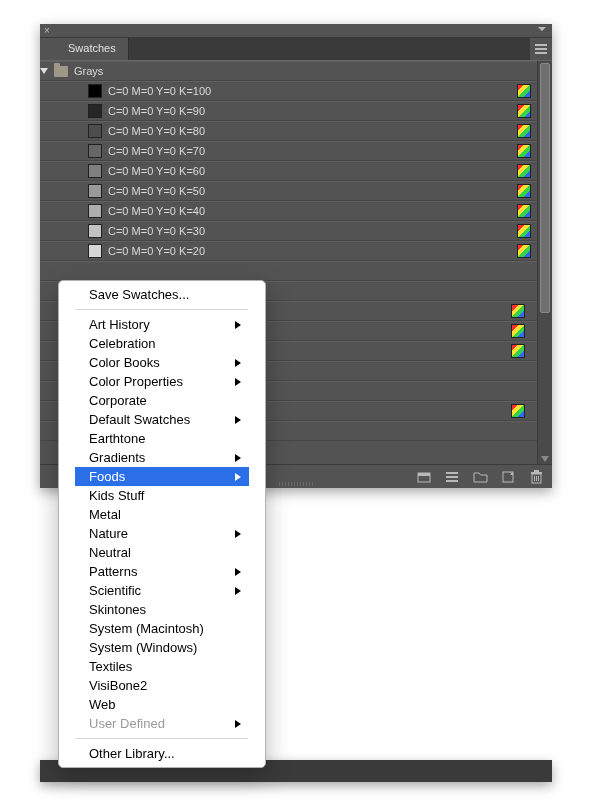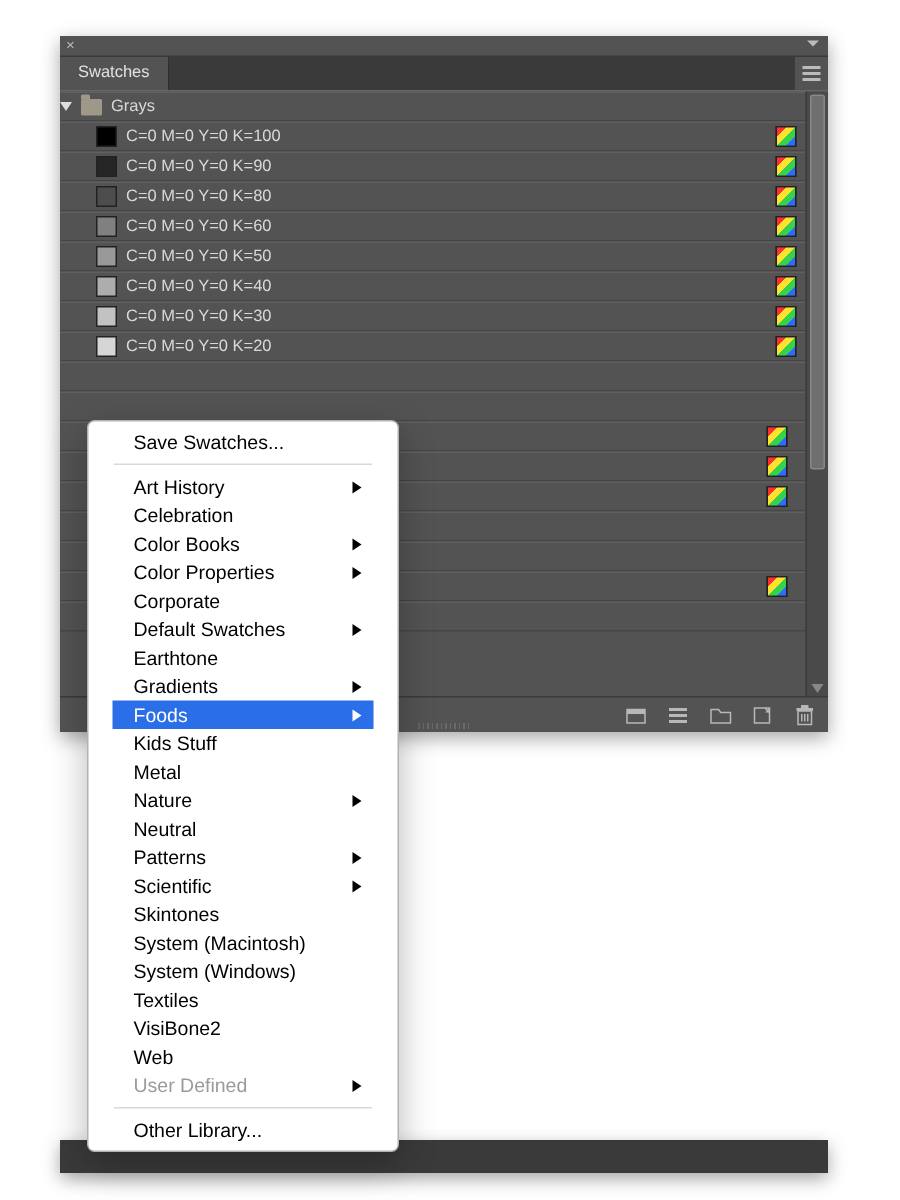--- a/index.html
+++ b/index.html
@@ -53,21 +53,21 @@
   .tabbar {
     height: 22px;
     background: #3a3a3a;
     display:flex;
     align-items: stretch;
     position: relative;
   }
   .tab {
     background:#535353;
     border-right:1px solid #2e2e2e;
-    padding: 4px 12px 0 12px;
+    padding: 4px 12px 0 28px;
     color:#e2e2e2;
     font-size:11px;
   }
   .menu-btn {
     position:absolute;
     right:0; top:0;
     width:22px; height:22px;
     background:#535353;
     display:flex;
     flex-direction:column;
@@ -130,21 +130,21 @@
   .folder-row, .swatch-row {
     height:20px;
     border-bottom:1px solid #464646;
     border-top:1px solid #606060;
     display:flex;
     align-items:center;
     gap:6px;
     color:#d9d9d9;
     font-size:11px;
   }
-  .swatch-row { padding-left: 24px; }
+  .swatch-row { padding-left: 48px; }
   .disclosure {
     width:0;height:0;
     border-left:4px solid transparent;
     border-right:4px solid transparent;
     border-top:6px solid #ddd;
   }
   .folder-ic {
     width:14px;height:11px;
     background:#9f9788;
     border-radius:1px;
@@ -312,20 +312,25 @@
             <span class="mode-ic"></span>
           </div>
           <div class="swatch-row">
             <span class="swatch-chip" style="background:#262626"></span>
             <span class="swatch-label">C=0 M=0 Y=0 K=90</span>
             <span class="mode-ic"></span>
           </div>
           <div class="swatch-row">
             <span class="swatch-chip" style="background:#4d4d4d"></span>
             <span class="swatch-label">C=0 M=0 Y=0 K=80</span>
+            <span class="mode-ic"></span>
+          </div>
+          <div class="swatch-row">
+            <span class="swatch-chip" style="background:#666666"></span>
+            <span class="swatch-label">C=0 M=0 Y=0 K=70</span>
             <span class="mode-ic"></span>
           </div>
           <div class="swatch-row">
             <span class="swatch-chip" style="background:#808080"></span>
             <span class="swatch-label">C=0 M=0 Y=0 K=60</span>
             <span class="mode-ic"></span>
           </div>
           <div class="swatch-row">
             <span class="swatch-chip" style="background:#999999"></span>
             <span class="swatch-label">C=0 M=0 Y=0 K=50</span>

